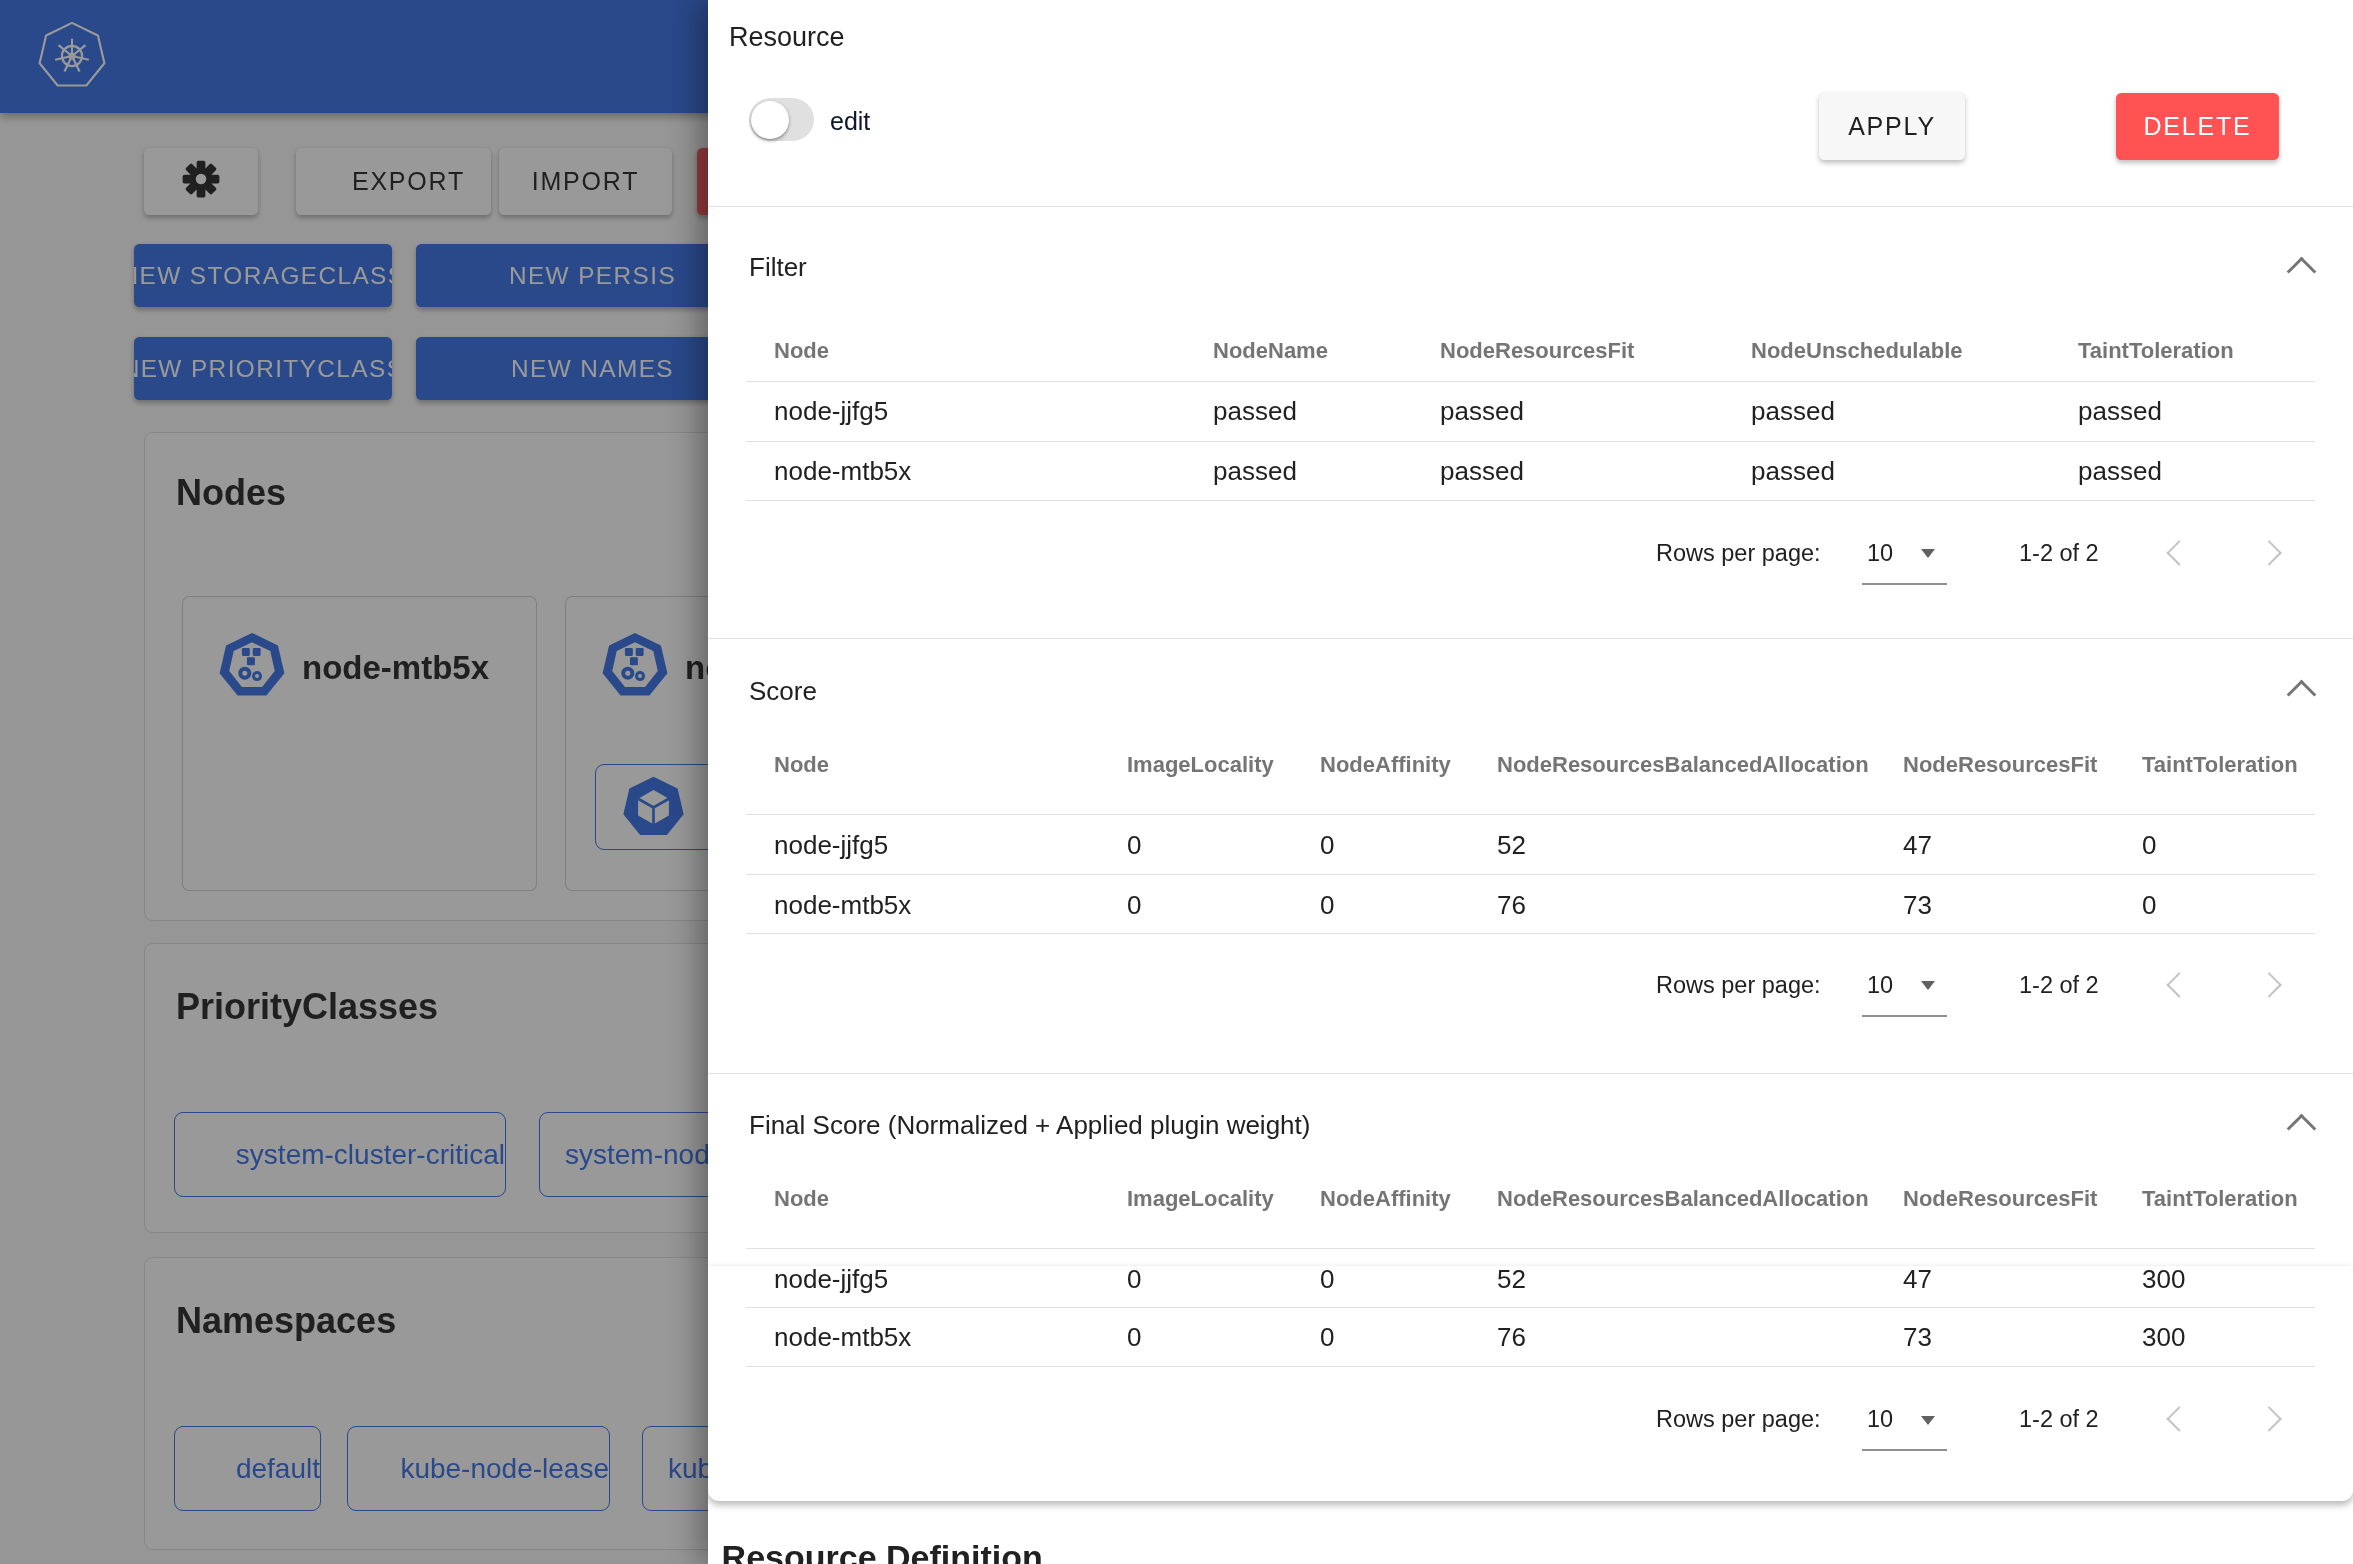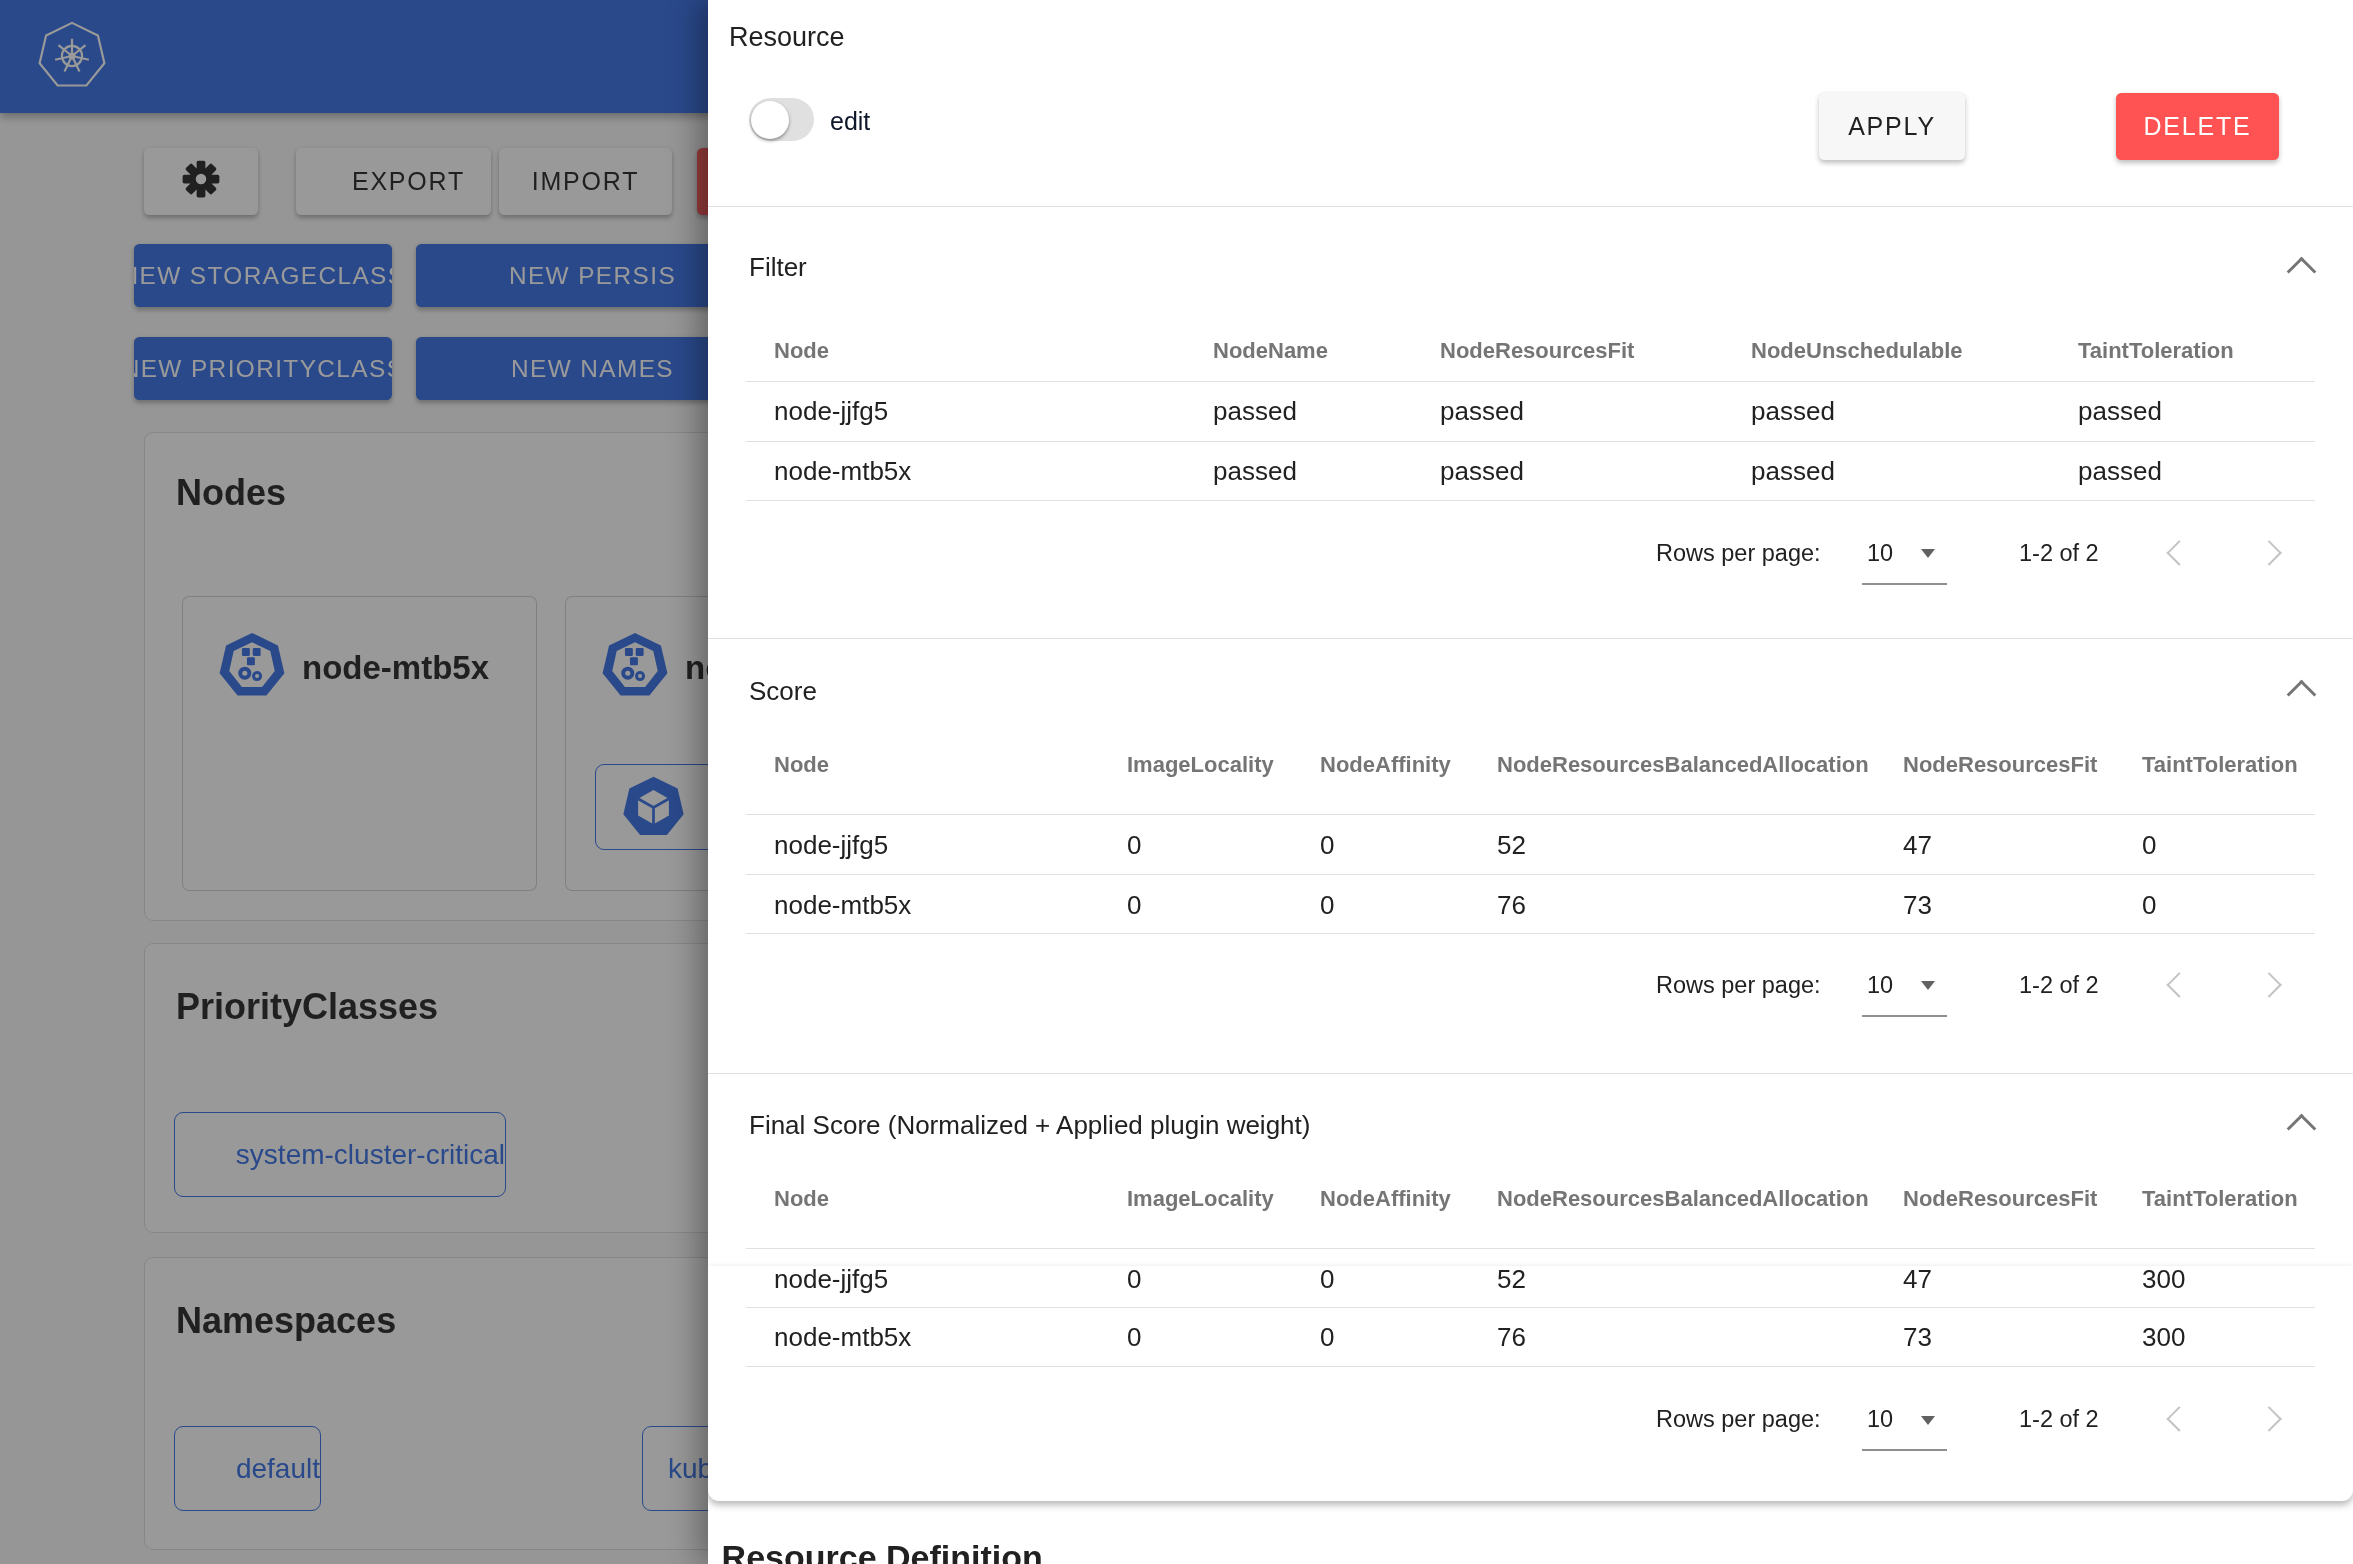--- a/index.html
+++ b/index.html
@@ -171,26 +171,32 @@
         <span class="pod-label"></span>
       </div>
     </div>
   </div>
 
   <div class="card" style="left:144px;top:943px;width:2154px;height:288px;">
     <span class="card-heading" style="left:31px;top:42px;">PriorityClasses</span>
     <div class="chip" style="left:29px;top:168px;width:332px;height:85px;">
       <span>system-cluster-critical</span>
     </div>
+    <div class="chip left-align" style="left:394px;top:168px;width:308px;height:85px;">
+      <span>system-nod</span>
+    </div>
   </div>
 
   <div class="card" style="left:144px;top:1257px;width:2154px;height:291px;">
     <span class="card-heading" style="left:31px;top:42px;">Namespaces</span>
     <div class="chip" style="left:29px;top:168px;width:147px;height:85px;">
       <span>default</span>
+    </div>
+    <div class="chip" style="left:202px;top:168px;width:263px;height:85px;">
+      <span>kube-node-lease</span>
     </div>
     <div class="chip left-align" style="left:497px;top:168px;width:137px;height:85px;">
       <span>kube</span>
     </div>
   </div>
 
   <div id="scrim"></div>
 
   <div id="drawer">
     <div id="scores-card"></div>

